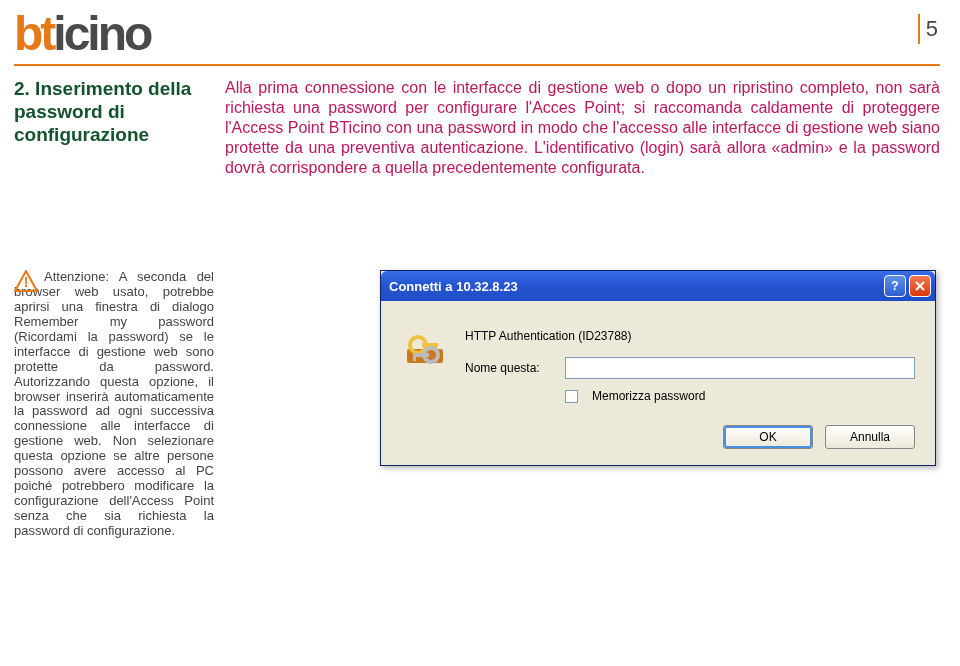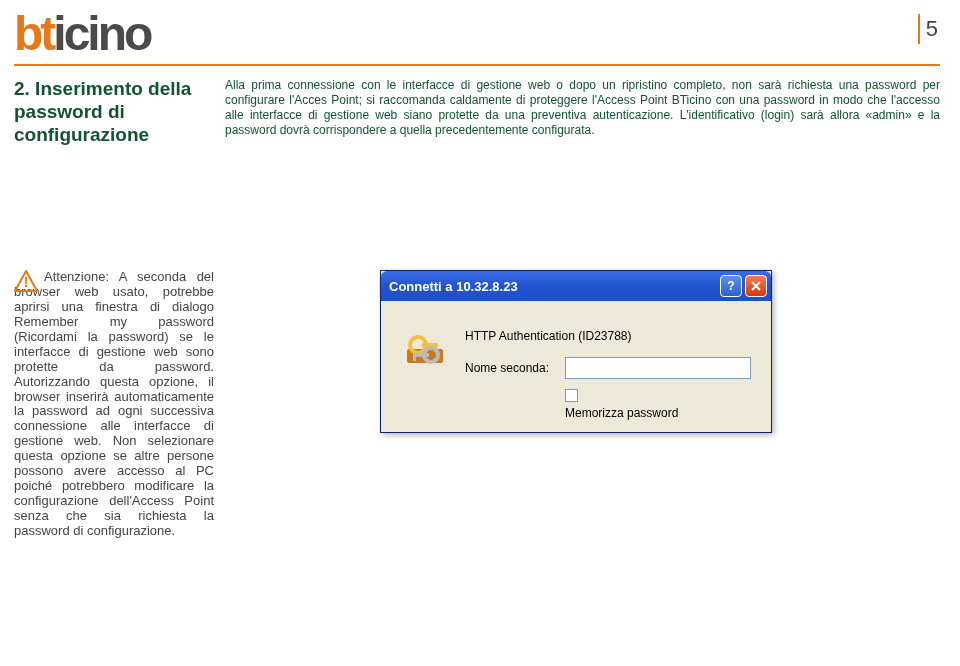--- a/index.html
+++ b/index.html
@@ -4,39 +4,39 @@
 <style>
   * { box-sizing: border-box; margin: 0; padding: 0; }
   body { width: 960px; height: 666px; background: #ffffff; font-family: Verdana, Geneva, sans-serif; position: relative; overflow: hidden; }
   .logo { position: absolute; top: 6px; left: 14px; font-family: Liberation Sans, sans-serif; font-size: 48px; font-weight: 900; letter-spacing: -3px; color: #4a4a4a; }
   .logo .orange { color: #e67817; }
   .page-num-box { position: absolute; top: 14px; right: 22px; display: flex; align-items: center; gap: 6px; }
   .page-num-line { width: 2px; height: 30px; background: #e67817; }
   .page-num { font-size: 22px; color: #444; }
   .hr { position: absolute; top: 64px; left: 14px; right: 20px; height: 2px; background: #e67817; }
   .section-title { position: absolute; top: 78px; left: 14px; width: 200px; font-size: 19px; font-weight: bold; color: #14532d; line-height: 1.2; }
-  .body-text { position: absolute; top: 78px; left: 225px; right: 20px; font-size: 12px; color: #14532d; line-height: 1.25; text-align: justify; }
+  .body-text { position: absolute; top: 78px; left: 225px; right: 20px; font-size: 16px; color: #be185d; line-height: 1.25; text-align: justify; }
   .warn-block { position: absolute; top: 270px; left: 14px; width: 200px; }
   .warn-icon { position: absolute; top: 0; left: 0; }
   .warn-text { font-size: 13px; color: #444; line-height: 1.15; text-align: justify; text-indent: 30px; }
   .warn-text b { font-weight: normal; }
-  .dialog { position: absolute; top: 270px; left: 380px; width: 392px; background: #ece9d8; border: 1px solid #0a246a; box-shadow: 2px 2px 6px rgba(0,0,0,0.3); }
+  .dialog { position: absolute; top: 270px; left: 380px; width: 556px; background: #ece9d8; border: 1px solid #0a246a; box-shadow: 2px 2px 6px rgba(0,0,0,0.3); }
   .titlebar { height: 30px; background: linear-gradient(to bottom, #3a6ee9, #2353ce 50%, #1f4fc7); display: flex; align-items: center; padding: 0 4px 0 8px; color: #fff; font-weight: bold; font-size: 13px; border-radius: 6px 6px 0 0; }
   .titlebar .title-text { flex: 1; }
   .titlebtn { width: 22px; height: 22px; margin-left: 3px; border: 1px solid #fff; border-radius: 4px; display: flex; align-items: center; justify-content: center; font-size: 12px; font-weight: bold; color: #fff; }
   .helpbtn { background: linear-gradient(to bottom, #5f8fed, #2f5fd0); }
   .closebtn { background: linear-gradient(to bottom, #f17a57, #d93806); }
   .dialog-body { padding: 28px 20px 12px 20px; display: flex; gap: 16px; }
   .key-icon { width: 48px; height: 48px; flex-shrink: 0; }
   .form-area { flex: 1; font-size: 12px; color: #000; }
   .auth-label { margin-bottom: 14px; }
   .row { display: flex; align-items: center; margin-bottom: 10px; }
   .row label { width: 100px; }
   .row input[type=text], .row input[type=password] { flex: 1; height: 22px; border: 1px solid #7f9db9; background: #fff; padding: 0 4px; font-size: 12px; }
-  .chk-row { margin-top: 6px; margin-left: 100px; display: flex; align-items: flex-start; gap: 4px; flex-direction: column; }
+  .chk-row { margin-top: 6px; margin-left: 100px; display: flex; align-items: flex-end; gap: 14px; }
   .chkbox { width: 13px; height: 13px; border: 1px solid #7f9db9; background: #fff; }
   .btn-row { padding: 10px 20px 16px 20px; display: flex; justify-content: flex-end; gap: 12px; }
   .xpbtn { width: 90px; height: 24px; background: linear-gradient(to bottom, #fff, #ece9d8); border: 1px solid #888; border-radius: 3px; font-size: 12px; color: #000; display: flex; align-items: center; justify-content: center; }
   .xpbtn.default { box-shadow: 0 0 0 2px #4a90e2 inset; }
 </style>
 </head>
 <body>
 
 <div class="logo">
   <span class="orange">bt</span><span>icino</span>
@@ -83,22 +83,26 @@
         <rect x="21" y="14" width="16" height="4" fill="#f0c040"></rect>
         <rect x="33" y="14" width="3" height="8" fill="#f0c040"></rect>
         <circle cx="30" cy="26" r="7" fill="none" stroke="#bbb" stroke-width="4"></circle>
         <rect x="12" y="24" width="16" height="4" fill="#bbb"></rect>
         <rect x="12" y="24" width="3" height="8" fill="#bbb"></rect>
       </svg>
     </div>
     <div class="form-area">
       <div class="auth-label">HTTP Authentication (ID23788)</div>
       <div class="row">
-        <label>Nome seconda:</label>
+        <label>Nome questa:</label>
         <input type="text" value="" style="">
       </div>
       <div class="chk-row">
         <div class="chkbox"></div>
         <span>Memorizza password</span>
       </div>
     </div>
   </div>
+  <div class="btn-row">
+    <div class="xpbtn default">OK</div>
+    <div class="xpbtn">Annulla</div>
+  </div>
 </div>
 
 </body></html>

